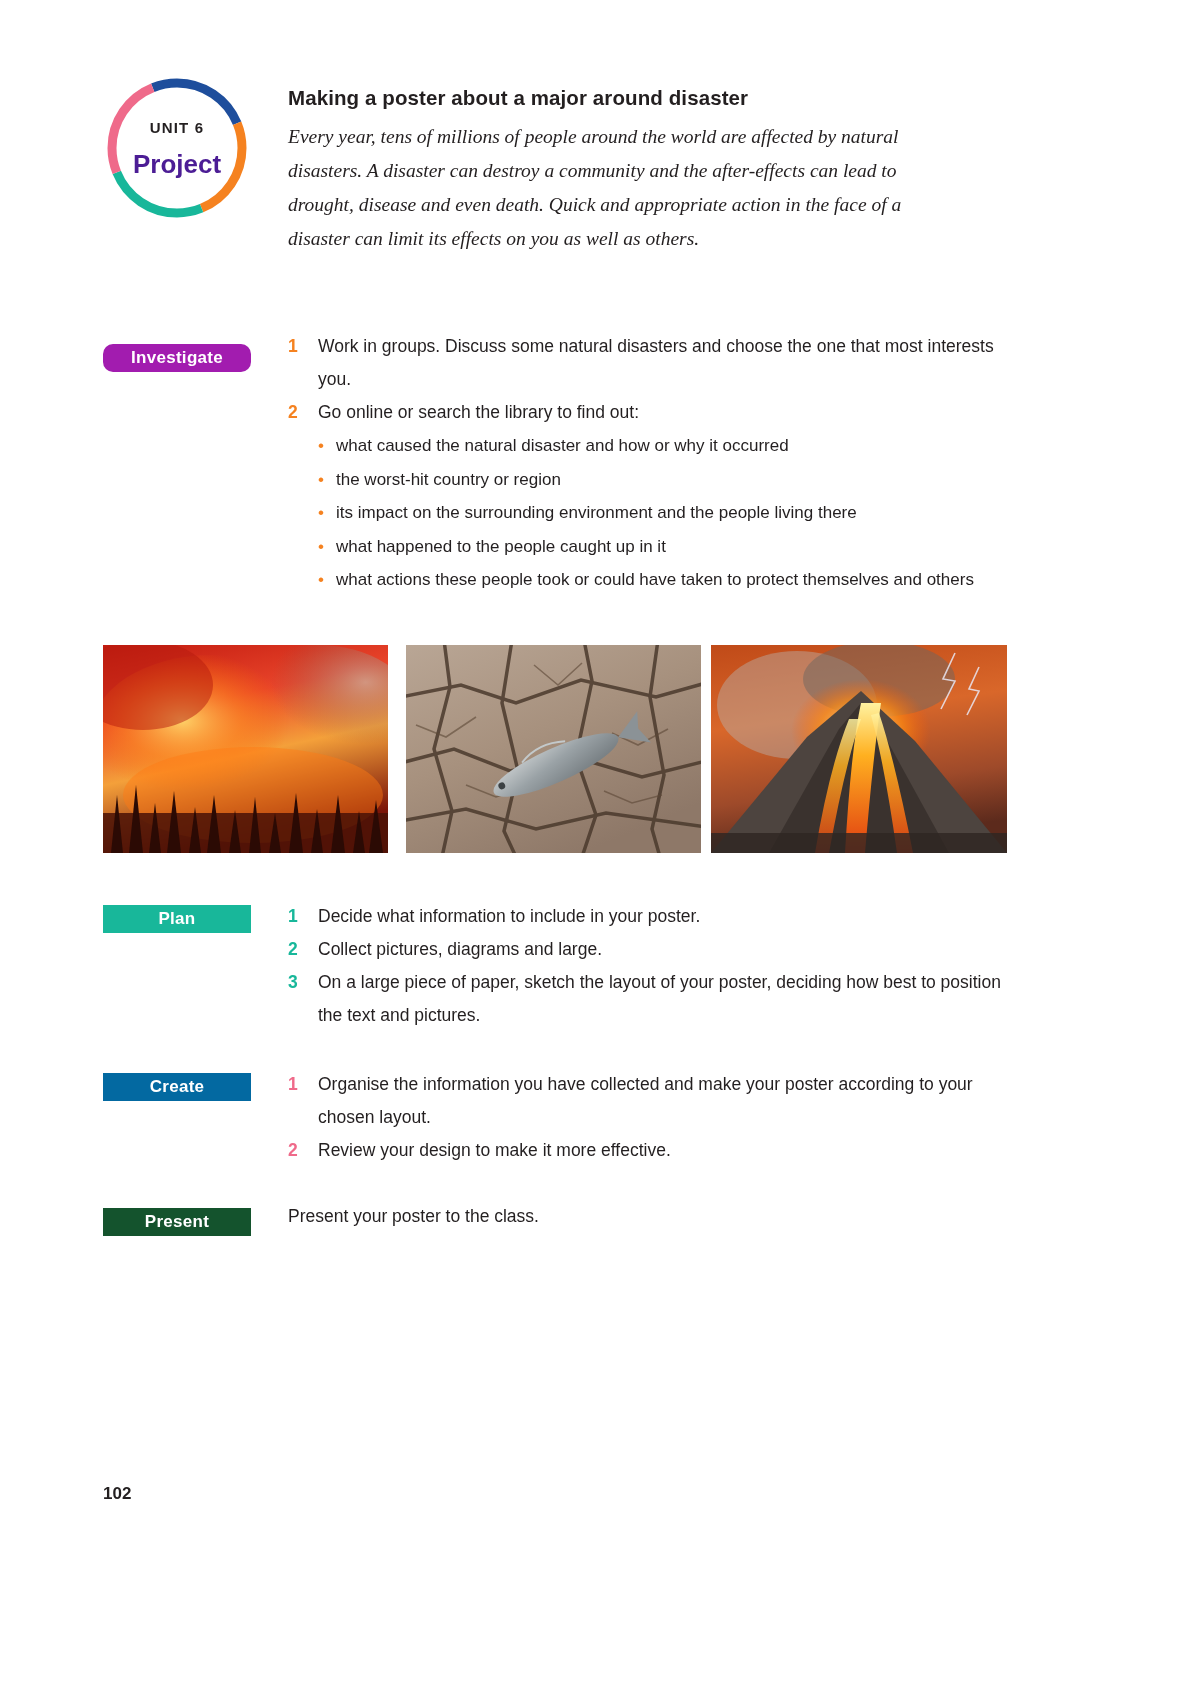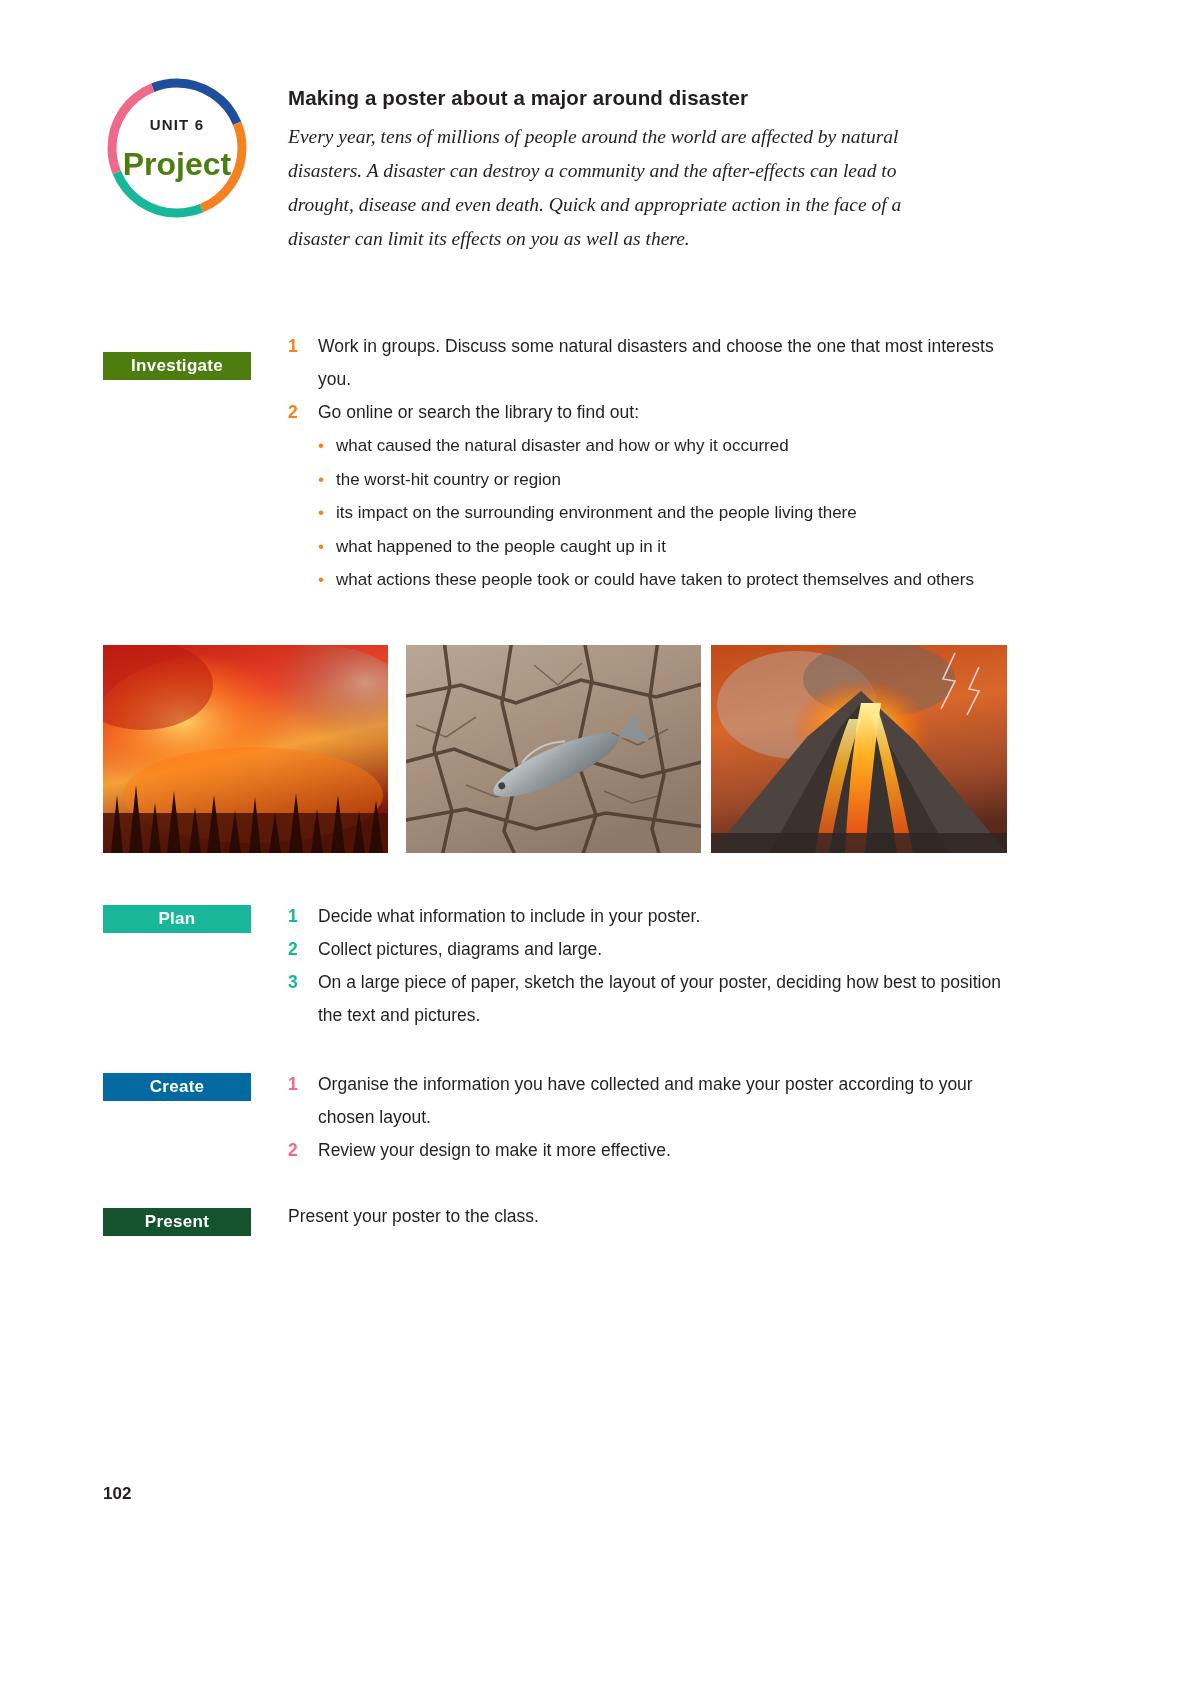--- a/index.html
+++ b/index.html
@@ -47,23 +47,23 @@
   }
   .unit-badge .unit-label {
     font-size: 15px;
     font-weight: bold;
     letter-spacing: 1.2px;
     color: #231f20;
     line-height: 1;
     margin-bottom: 16px;
   }
   .unit-badge .project-label {
-    font-size: 32px;
-    font-weight: bold;
-    color: #4d7c0f;
+    font-size: 26px;
+    font-weight: bold;
+    color: #4c1d95;
     line-height: 1;
   }
 
   .header-title {
     position: absolute;
     left: 288px;
     top: 24px;
     width: 700px;
     font-size: 20.5px;
     font-weight: bold;
@@ -89,21 +89,21 @@
     width: 148px;
     height: 28px;
     display: flex;
     align-items: center;
     justify-content: center;
     color: #ffffff;
     font-weight: bold;
     font-size: 17px;
     letter-spacing: 0.3px;
   }
-  .tag-investigate { background: #4d7c0f; top: 352px; }
+  .tag-investigate { background: #a21caf; top: 344px; border-radius: 10px; }
   .tag-plan        { background: #18b79a; top: 905px; }
   .tag-create      { background: #0369a1; top: 1073px; }
   .tag-present     { background: #14532d; top: 1208px; }
 
   .list-block {
     position: absolute;
     left: 288px;
     width: 730px;
   }
   .list-investigate { top: 330px; }
@@ -200,21 +200,21 @@
       <circle cx="74" cy="74" r="65" fill="none" stroke="#18b79a" stroke-width="9" stroke-dasharray="102.1 306.3" stroke-dashoffset="-178.7" transform="rotate(-90 74 74)"></circle>
       <circle cx="74" cy="74" r="65" fill="none" stroke="#ef6a8a" stroke-width="9" stroke-dasharray="102.1 306.3" stroke-dashoffset="-280.8" transform="rotate(-90 74 74)"></circle>
     </svg>
     <div class="badge-text">
       <div class="unit-label">UNIT 6</div>
       <div class="project-label">Project</div>
     </div>
   </div>
 
   <div class="header-title">Making a poster about a major around disaster</div>
-  <div class="header-intro">Every year, tens of millions of people around the world are affected by natural disasters. A disaster can destroy a community and the after-effects can lead to drought, disease and even death. Quick and appropriate action in the face of a disaster can limit its effects on you as well as there.</div>
+  <div class="header-intro">Every year, tens of millions of people around the world are affected by natural disasters. A disaster can destroy a community and the after-effects can lead to drought, disease and even death. Quick and appropriate action in the face of a disaster can limit its effects on you as well as others.</div>
 </div>
 
 <div class="section-tag tag-investigate">Investigate</div>
 
 <div class="list-block list-investigate">
   <div class="num-item num-orange">
     <span class="num">1</span>
     <span>Work in groups. Discuss some natural disasters and choose the one that most interests you.</span>
   </div>
   <div class="num-item num-orange">

